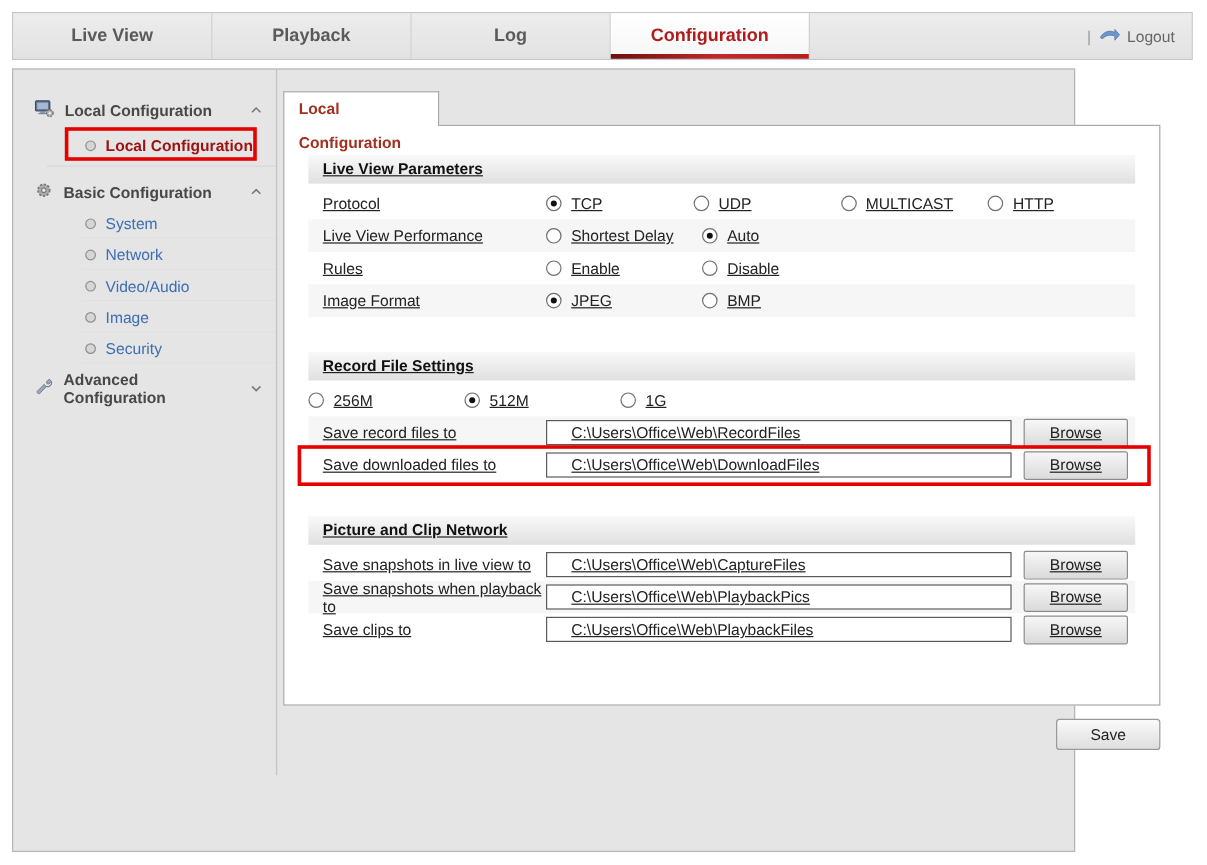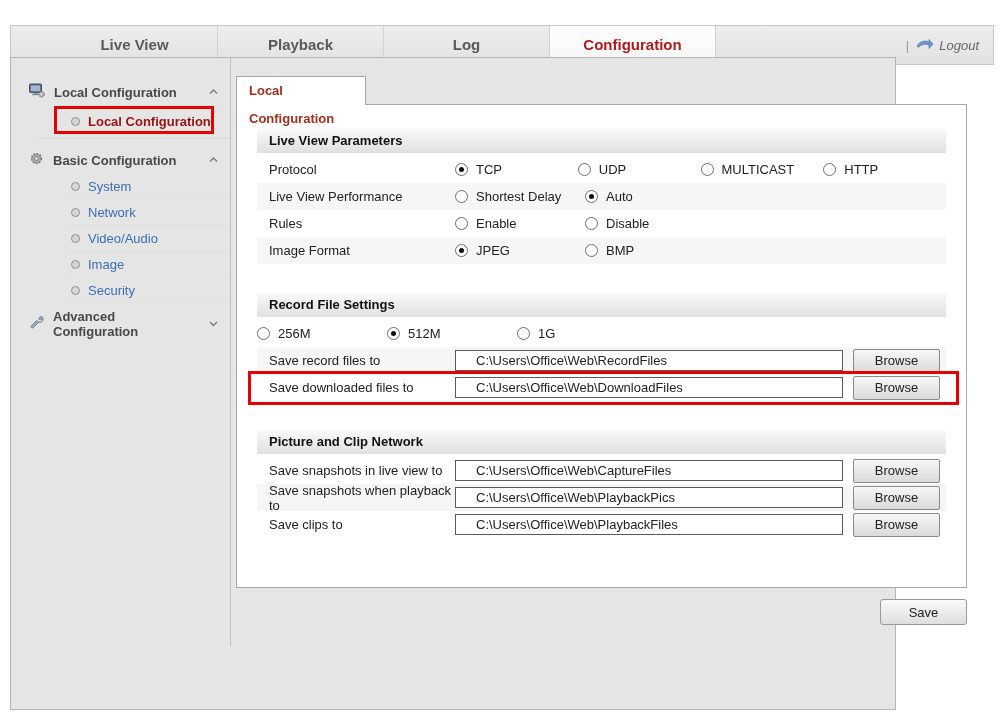--- a/index.html
+++ b/index.html
@@ -1,32 +1,32 @@
 <!DOCTYPE html>
 <html><head>
 <meta charset="utf-8">
 <style>
   * { margin:0; padding:0; box-sizing:border-box; }
   html,body { width:1006px; height:721px; background:#fff;
     font-family:"Liberation Sans", sans-serif; color:#222; position:relative; }
 
   
-  .nav-bar { position:absolute; left:10px; top:25px; width:984px; height:40px;
+  .nav-bar { position:absolute; left:10px; top:10px; width:984px; height:40px;
     border:1px solid #c6c6c6; background:linear-gradient(#ededed,#e2e2e2);
-    display:flex; align-items:stretch;padding-left:41px; }
+    display:flex; align-items:stretch; }
   .nav-tab { width:166px; text-align:center; line-height:38px; font-size:15px;
     font-weight:bold; color:#5a5a5a; border-right:1px solid #d2d2d2; cursor:pointer; }
   .nav-tab.active { background:linear-gradient(#ffffff,#f6f6f6); color:#b01c1c;
     position:relative; border-right:1px solid #d2d2d2; }
   .nav-tab.active .red-underline { position:absolute; left:0; bottom:0; width:100%;
     height:4px; background:linear-gradient(to right,#6e0f0f,#c22a2a 55%,#b32020); }
   .nav-right { margin-left:auto; display:flex; align-items:center; gap:7px;
     padding-right:14px; font-size:13px; color:#666; }
   .nav-sep { color:#999; font-size:13px; }
-  .logout { display:flex; align-items:flex-start; gap:5px; cursor:pointer; color:#666;font-style:italic; }
+  .logout { display:flex; align-items:flex-start; gap:5px; cursor:pointer; color:#666; }
 
   
   .content-frame { position:absolute; left:10px; top:57px; width:886px; height:653px;
     border:1px solid #b5b5b5; background:#e5e5e5; }
 
   
   .sidebar { position:absolute; left:0; top:0; width:220px; height:588px;
     border-right:1px solid #c2c2c2; padding-top:21px; font-size:13px; }
   .side-group-header { height:26px; display:flex; align-items:center; gap:9px;
     padding-left:18px; padding-right:12px; font-weight:bold; color:#484848; cursor:pointer; }
@@ -44,21 +44,21 @@
   .side-divider { border-bottom:1px solid #d8d8d8; margin:3px 0 8px 28px; }
   .grp2 { margin-top:0; }
   .grp3 { margin-top:8px; }
 
   
   .main-tab { position:absolute; left:225px; top:18px; width:130px; height:29px;
     border:1px solid #a8a8a8; border-bottom:none; background:#fff; z-index:2;
     line-height:28px; padding-left:12px; font-size:13px; font-weight:bold;
     color:#a03020; cursor:pointer; }
   .content-box { position:absolute; left:225px; top:46px; width:731px; height:484px;
-    border:1px solid #a8a8a8; background:#fff; padding:24px 20px 0 20px; }
+    border:1px solid #a8a8a8; background:#fff; padding:24px 20px 0 20px;text-decoration:underline; }
 
   .section { margin-bottom:29px; }
   .section-header { height:24px; line-height:24px; padding-left:12px;
     background:linear-gradient(#f9f9f9,#e0e0e0); font-size:13px; font-weight:bold;
     color:#111; margin-bottom:3px; }
   .row { display:flex; align-items:center; height:27px; font-size:13px; position:relative; }
   .row.alt { background:#f6f6f6; }
   .row-label { width:198px; padding-left:12px; flex:none; color:#222; }
   .opt { width:130px; display:flex; align-items:center; cursor:pointer; }
   .radio { width:13px; height:13px; border:1px solid #6e6e6e; border-radius:50%;

